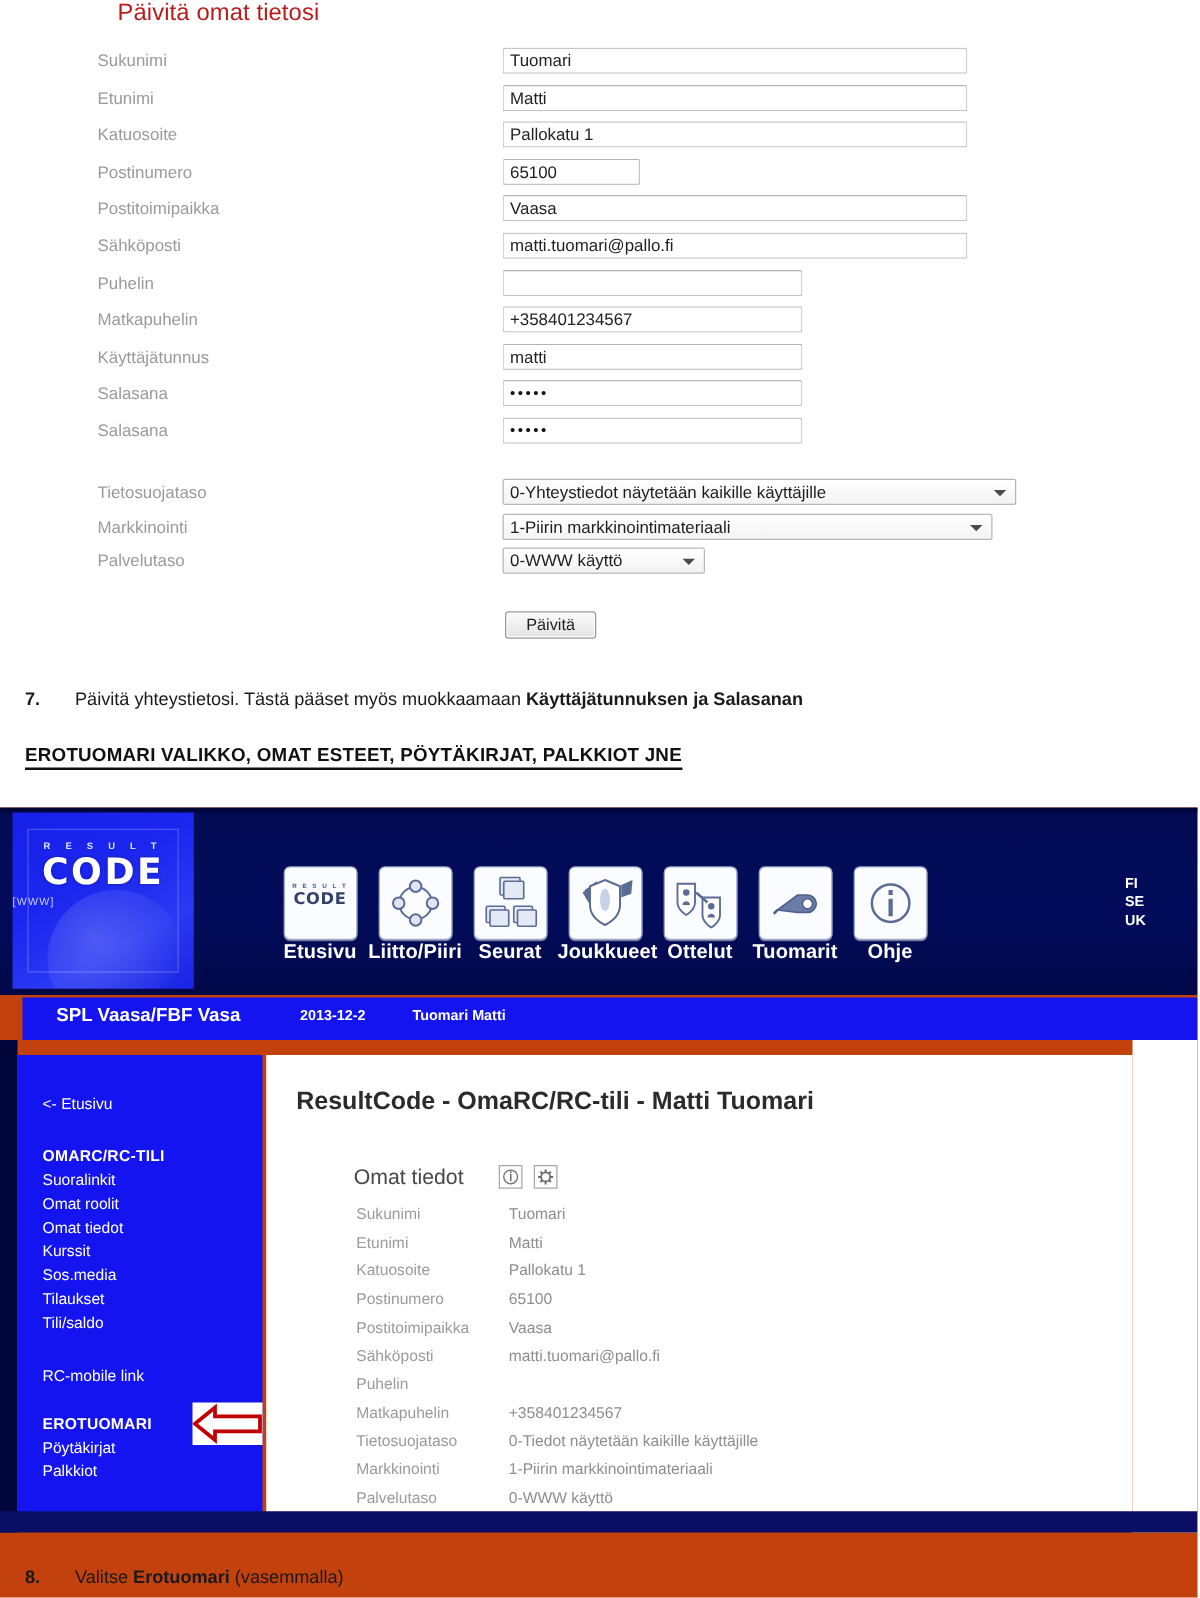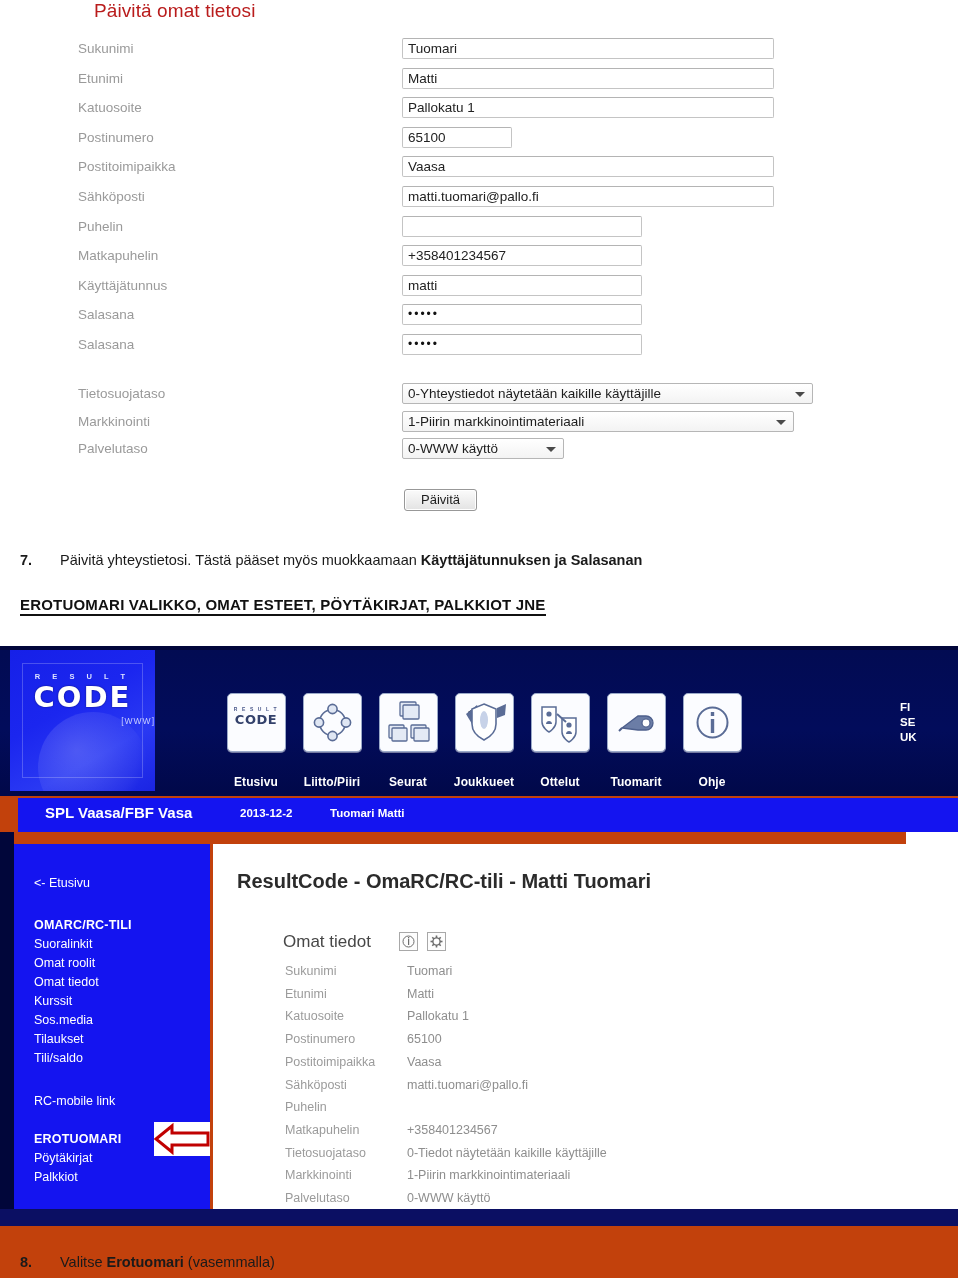--- a/index.html
+++ b/index.html
@@ -100,34 +100,34 @@
     position:absolute;left:0;right:0;top:22px;text-align:center;
     font-size:7.5px;letter-spacing:5px;color:#dfe3ff;font-weight:bold;
   }
   .logo-code{
     position:absolute;left:0;right:0;top:30px;text-align:center;
     font-size:29px;letter-spacing:2px;color:#ffffff;font-weight:bold;
     font-family:"DejaVu Sans",sans-serif;
     text-shadow:0 0 2px rgba(0,0,0,.5);
   }
   .logo-www{
-    position:absolute;left:0;right:0;top:66px;text-align:right;
+    position:absolute;left:0;right:0;top:66px;text-align:left;
     font-size:8.5px;letter-spacing:1px;color:#c9cfff;
   }
 
   .nav-items{position:absolute;left:218px;top:47px;height:90px;}
   .nav-item{position:relative;display:inline-block;width:76px;text-align:center;vertical-align:top;}
   .nav-tile{
     width:57px;height:57px;margin:0 auto;
     background:#fbfcff;border:1px solid #9aa9c8;border-radius:5px;
     box-shadow:0 1px 0 rgba(255,255,255,.45);
     position:relative;overflow:hidden;
   }
   .nav-label{
-    display:block;margin-top:23px;font-size:12px;color:#ffffff;
+    display:block;margin-top:1px;font-size:16px;color:#ffffff;
     font-weight:bold;letter-spacing:.1px;
   }
   .tile-svg{position:absolute;left:0;top:0;width:57px;height:57px;}
   .tile-mini-code{
     position:absolute;left:0;right:0;top:18px;text-align:center;
     font-size:13px;font-weight:bold;color:#33416b;letter-spacing:.5px;
     font-family:"DejaVu Sans",sans-serif;
   }
   .tile-mini-r{
     position:absolute;left:0;right:0;top:12px;text-align:center;

